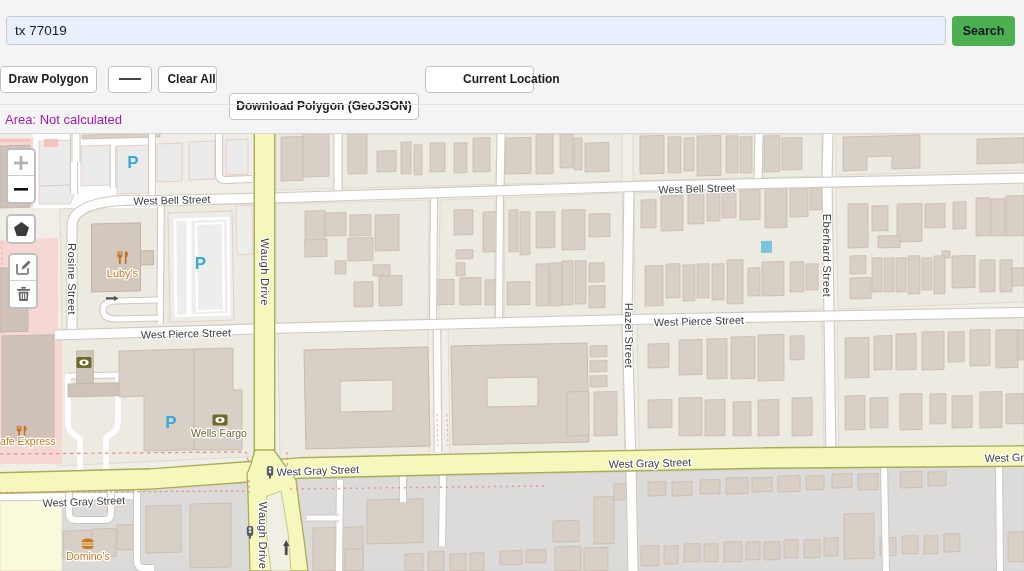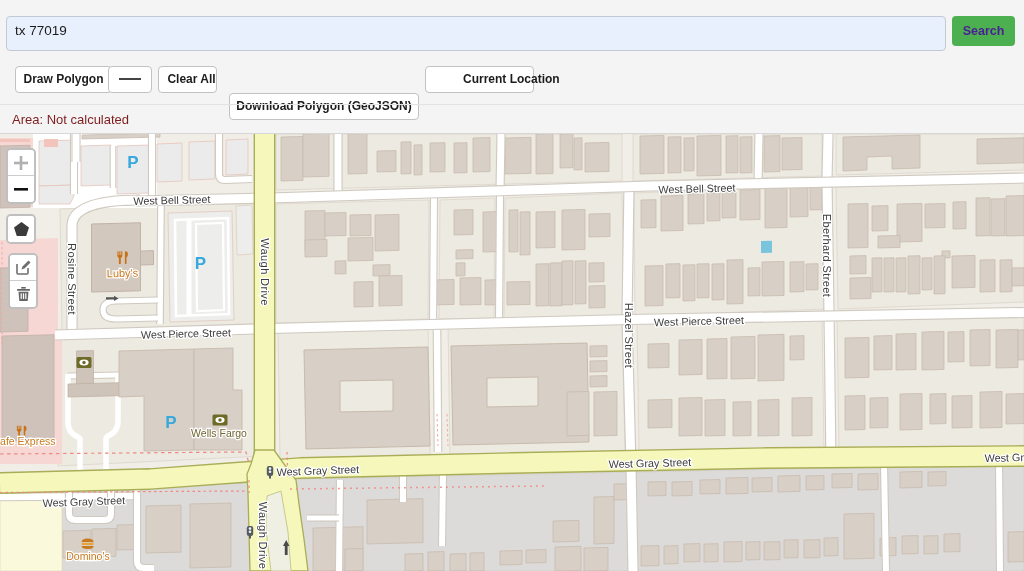--- a/index.html
+++ b/index.html
@@ -1,33 +1,33 @@
 <!DOCTYPE html>
 <html><head><meta charset="utf-8">
 <style>
 * { margin:0; padding:0; box-sizing:border-box; }
 html,body { width:1024px; height:571px; font-family:"Liberation Sans",sans-serif; background:#f4f4f5; overflow:hidden; }
 .abs { position:absolute; }
-#searchbox { left:6px; top:16px; width:940px; height:35px; background:#e9f0fd; border:1px solid #c3c9d4;
+#searchbox { left:6px; top:16px; width:940px; height:29px; background:#e9f0fd; border:1px solid #c3c9d4;
   border-radius:4px; font-size:13.5px; color:#1b1b1b; line-height:27px; padding-left:8px; }
 #searchbtn { left:952px; top:16px; width:63px; height:30px; background:#4caf50; border-radius:4px;
-  color:#4c1d95; font-size:12.5px; font-weight:700; text-align:center; line-height:30px; }
+  color:#0f172a; font-size:12.5px; font-weight:700; text-align:center; line-height:30px; }
 .btn { position:absolute; top:66px; height:27px; background:#fff; border:1px solid #c2c2c2; border-radius:4px;
   font-size:12px; font-weight:600; color:#1c1c1c; text-align:center; line-height:25px; white-space:nowrap; }
 #hr1 { left:0; top:104px; width:1024px; height:0; border-top:1px solid #e2e2e2; }
-#area { left:12px; top:112px; font-size:13px; color:#7f1d1d; }
+#area { left:5px; top:112px; font-size:13px; color:#a21caf; }
 #hr2 { left:0; top:133px; width:1024px; height:0; border-top:1px solid #d7d7d7; }
 #map { left:0; top:134px; width:1024px; height:437px; }
 .lctl { position:absolute; background:#fff; border:2px solid rgba(0,0,0,0.25); border-radius:5px; overflow:hidden; }
 .lbtn { width:26px; height:26px; display:flex; align-items:center; justify-content:center; background:#fff; }
 </style></head>
 <body>
 <div id="searchbox" class="abs">tx 77019</div>
 <div id="searchbtn" class="abs">Search</div>
-<div class="btn" style="left:15px;width:97px;">Draw Polygon</div>
+<div class="btn" style="left:0;width:97px;">Draw Polygon</div>
 <div class="btn" style="left:108px;width:44px;"><svg width="26" height="25">
       <line x1="2" y1="12" x2="24" y2="12" stroke="#444" stroke-width="2"></line>
     </svg></div>
 <div class="btn" style="left:158px;width:59px;padding-left:8px;">Clear All</div>
 <div class="btn" style="left:229px;width:190px;margin-top:27px;">Download Polygon (GeoJSON)</div>
 <div class="btn" style="left:425px;width:109px;padding-left:37px;">Current Location</div>
 <div id="hr1" class="abs"></div>
 <div id="area" class="abs">Area: Not calculated</div>
 <div id="hr2" class="abs"></div>
 <div id="map" class="abs">

